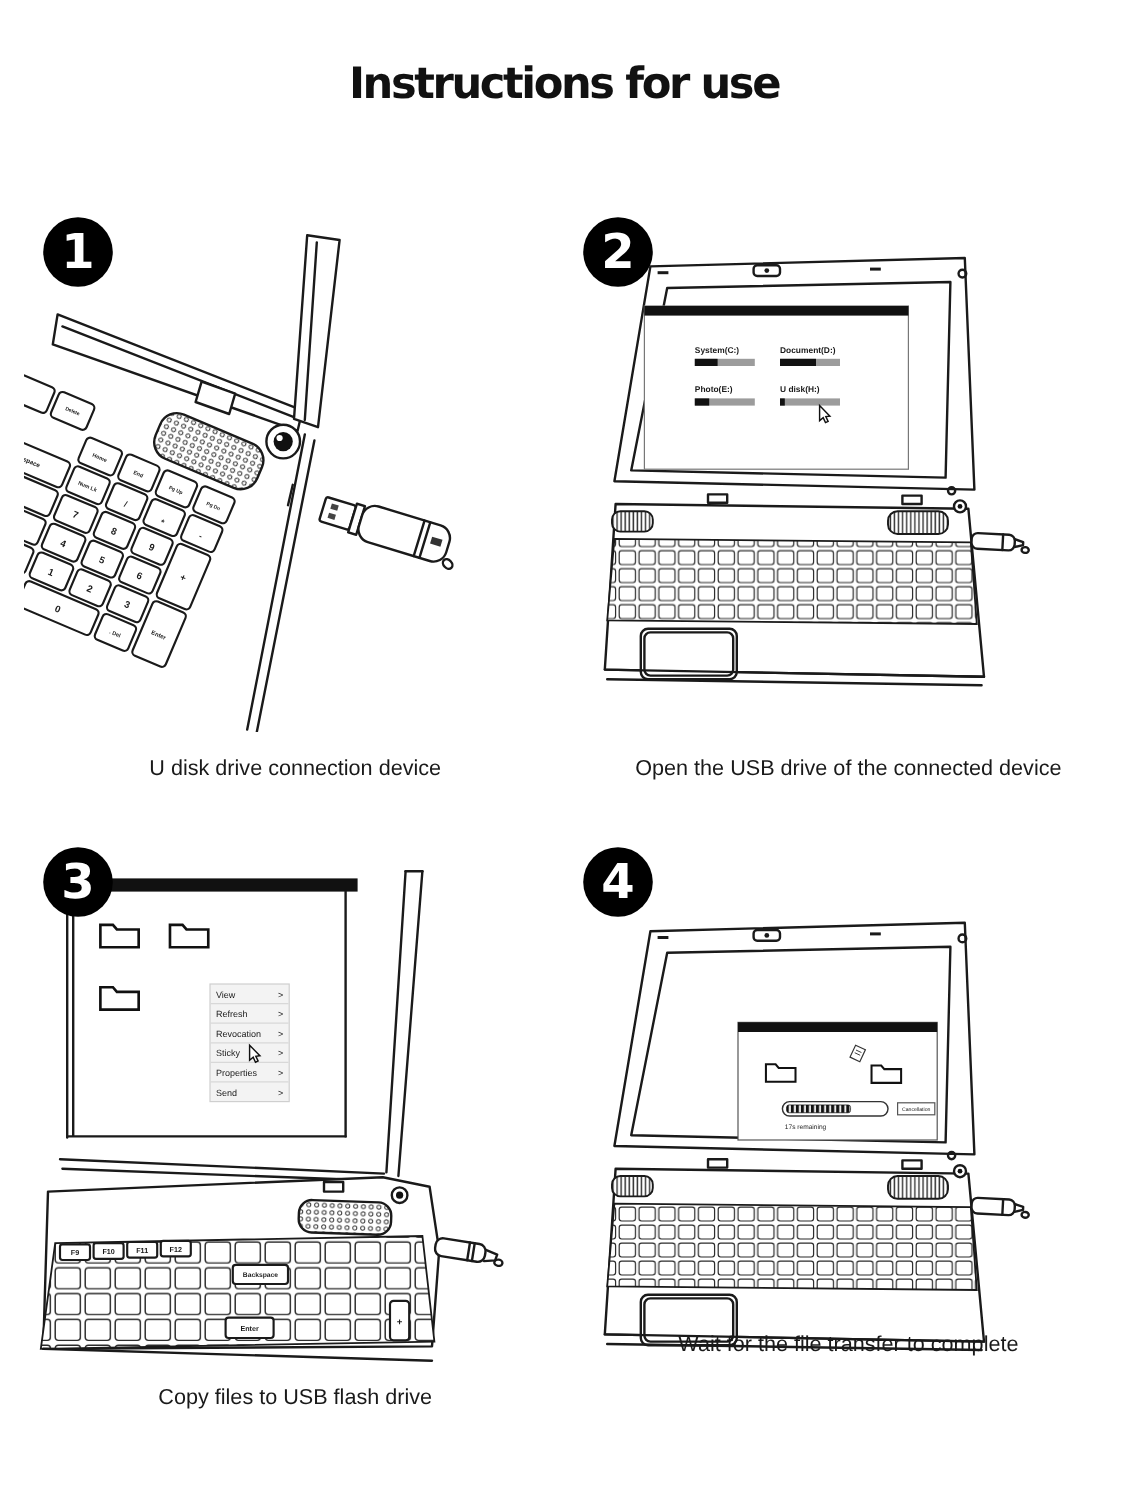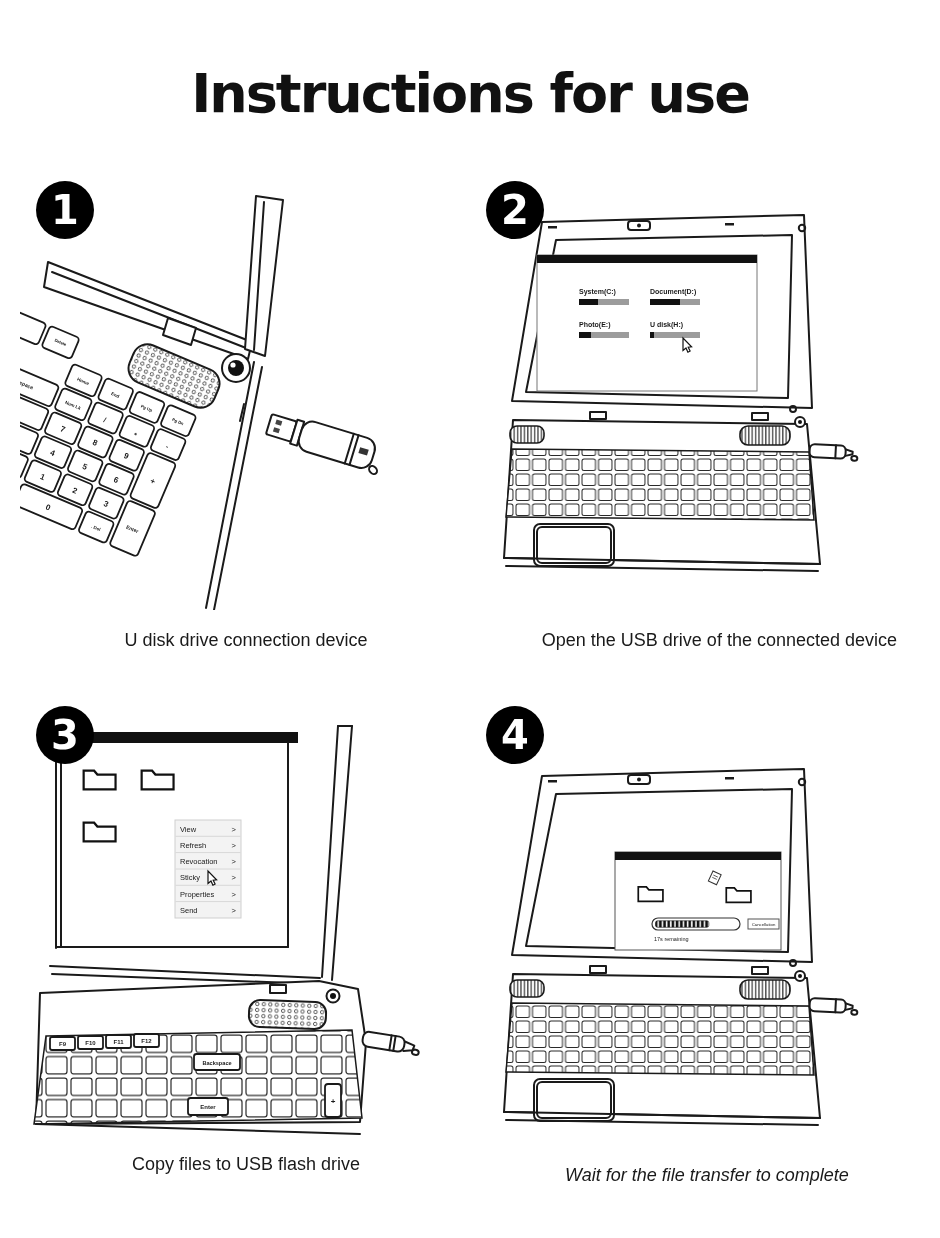--- a/index.html
+++ b/index.html
@@ -1,31 +1,31 @@
 <!DOCTYPE html>
 <html><head>
 <meta charset="utf-8">
 <style>
   html,body{margin:0;padding:0;background:#fff;}
   .page{position:relative;width:940px;height:1238px;background:#fff;overflow:hidden;
         font-family:"Liberation Sans",sans-serif;color:#1a1a1a;}
   .title{position:absolute;left:0;right:0;top:26px;text-align:center;
-         font-family:"DejaVu Sans",sans-serif;font-weight:700;font-size:54px;
+         font-family:"DejaVu Sans",sans-serif;font-weight:700;font-size:36px;
          letter-spacing:-2px;color:#111;}
   .fig{position:absolute;width:450px;height:452px;}
   #fig1{left:20px;top:158px;} #fig2{left:482px;top:158px;}
   #fig3{left:20px;top:690px;} #fig4{left:482px;top:690px;}
   .badge{position:absolute;width:58px;height:58px;border-radius:50%;background:#000;
          color:#fff;display:flex;align-items:center;justify-content:center;z-index:5;
          font-family:"DejaVu Sans",sans-serif;font-weight:700;font-size:40px;}
   .caption{position:absolute;font-size:18px;line-height:1.22;text-align:center;color:#1a1a1a;}
   #cap1{left:20px;top:612px;width:452px;}
-  #cap2{left:517px;top:612px;width:380px;text-align:right;}
+  #cap2{left:517px;top:612px;width:380px;}
   #cap3{left:20px;top:1136px;width:452px;}
-  #cap4{left:517px;top:1147px;width:380px;font-style:italic;}
+  #cap4{left:517px;top:1092px;width:380px;}
   svg{display:block;}
   svg text{font-family:"Liberation Sans",sans-serif;fill:#1a1a1a;stroke:none;}
   .ln{stroke:#1a1a1a;fill:none;stroke-width:2;stroke-linejoin:round;stroke-linecap:round;}
   .wh{fill:#fff;}
   .key{fill:#fff;stroke:#1a1a1a;stroke-width:1.8;}
   .klb{font-weight:700;text-anchor:middle;}
 </style>
 </head>
 <body>
 

